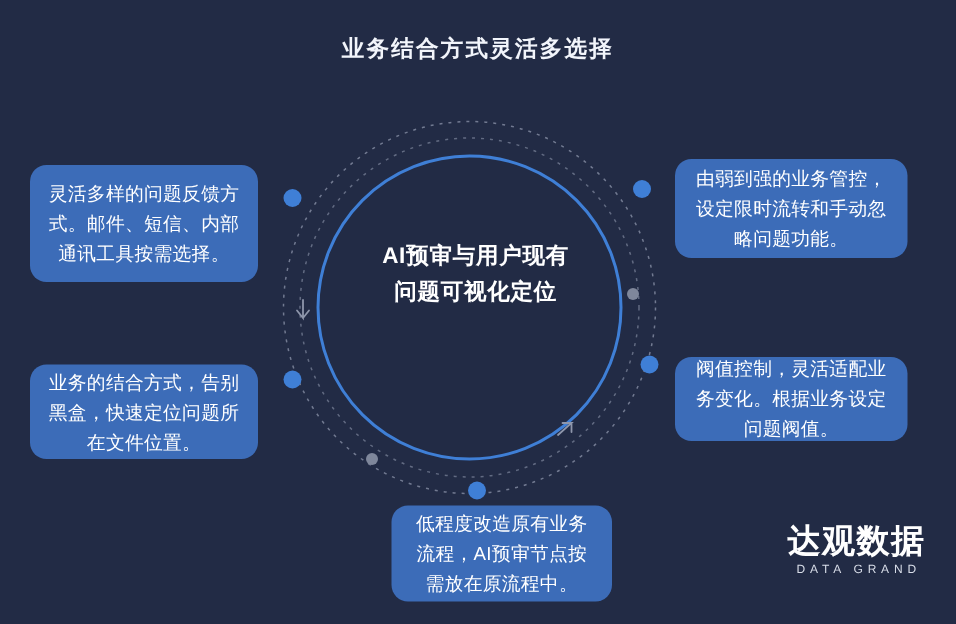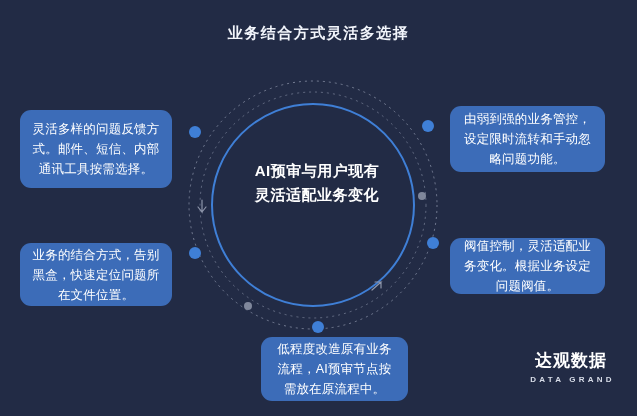--- a/index.html
+++ b/index.html
@@ -84,29 +84,29 @@
   
   #logo {
     position: absolute;
     left: 519px;
     top: 350px;
     width: 104px;
     text-align: center;
   }
   #logo-cn {
     color: #ffffff;
-    font-size: 17px;
+    font-size: 22px;
     font-weight: bold;
     letter-spacing: 1px;
     line-height: 22px;
   }
   #logo-en {
     color: #d8dde8;
     font-size: 8px;
-    font-weight: bold;
+    font-weight: normal;
     letter-spacing: 3.2px;
     line-height: 12px;
     margin-top: 2px;
     padding-left: 3px;
   }
 </style>
 </head>
 <body>
 
 <div id="slide">
@@ -130,21 +130,21 @@
 
     <circle cx="195" cy="132" r="6" fill="#3f7fd6"></circle>
     <circle cx="195" cy="253" r="6" fill="#3f7fd6"></circle>
     <circle cx="428" cy="126" r="6" fill="#3f7fd6"></circle>
     <circle cx="433" cy="243" r="6" fill="#3f7fd6"></circle>
     <circle cx="318" cy="327" r="6" fill="#3f7fd6"></circle>
   </svg>
 
   <div id="center-label">
     <div>AI预审与用户现有</div>
-    <div>灵活适配业务变化</div>
+    <div>问题可视化定位</div>
   </div>
 
   <div class="callout" id="callout-feedback">
     <span>灵活多样的问题反馈方式。邮件、短信、内部通讯工具按需选择。</span>
   </div>
 
   <div class="callout" id="callout-locate">
     <span>业务的结合方式，告别黑盒，快速定位问题所在文件位置。</span>
   </div>
 

